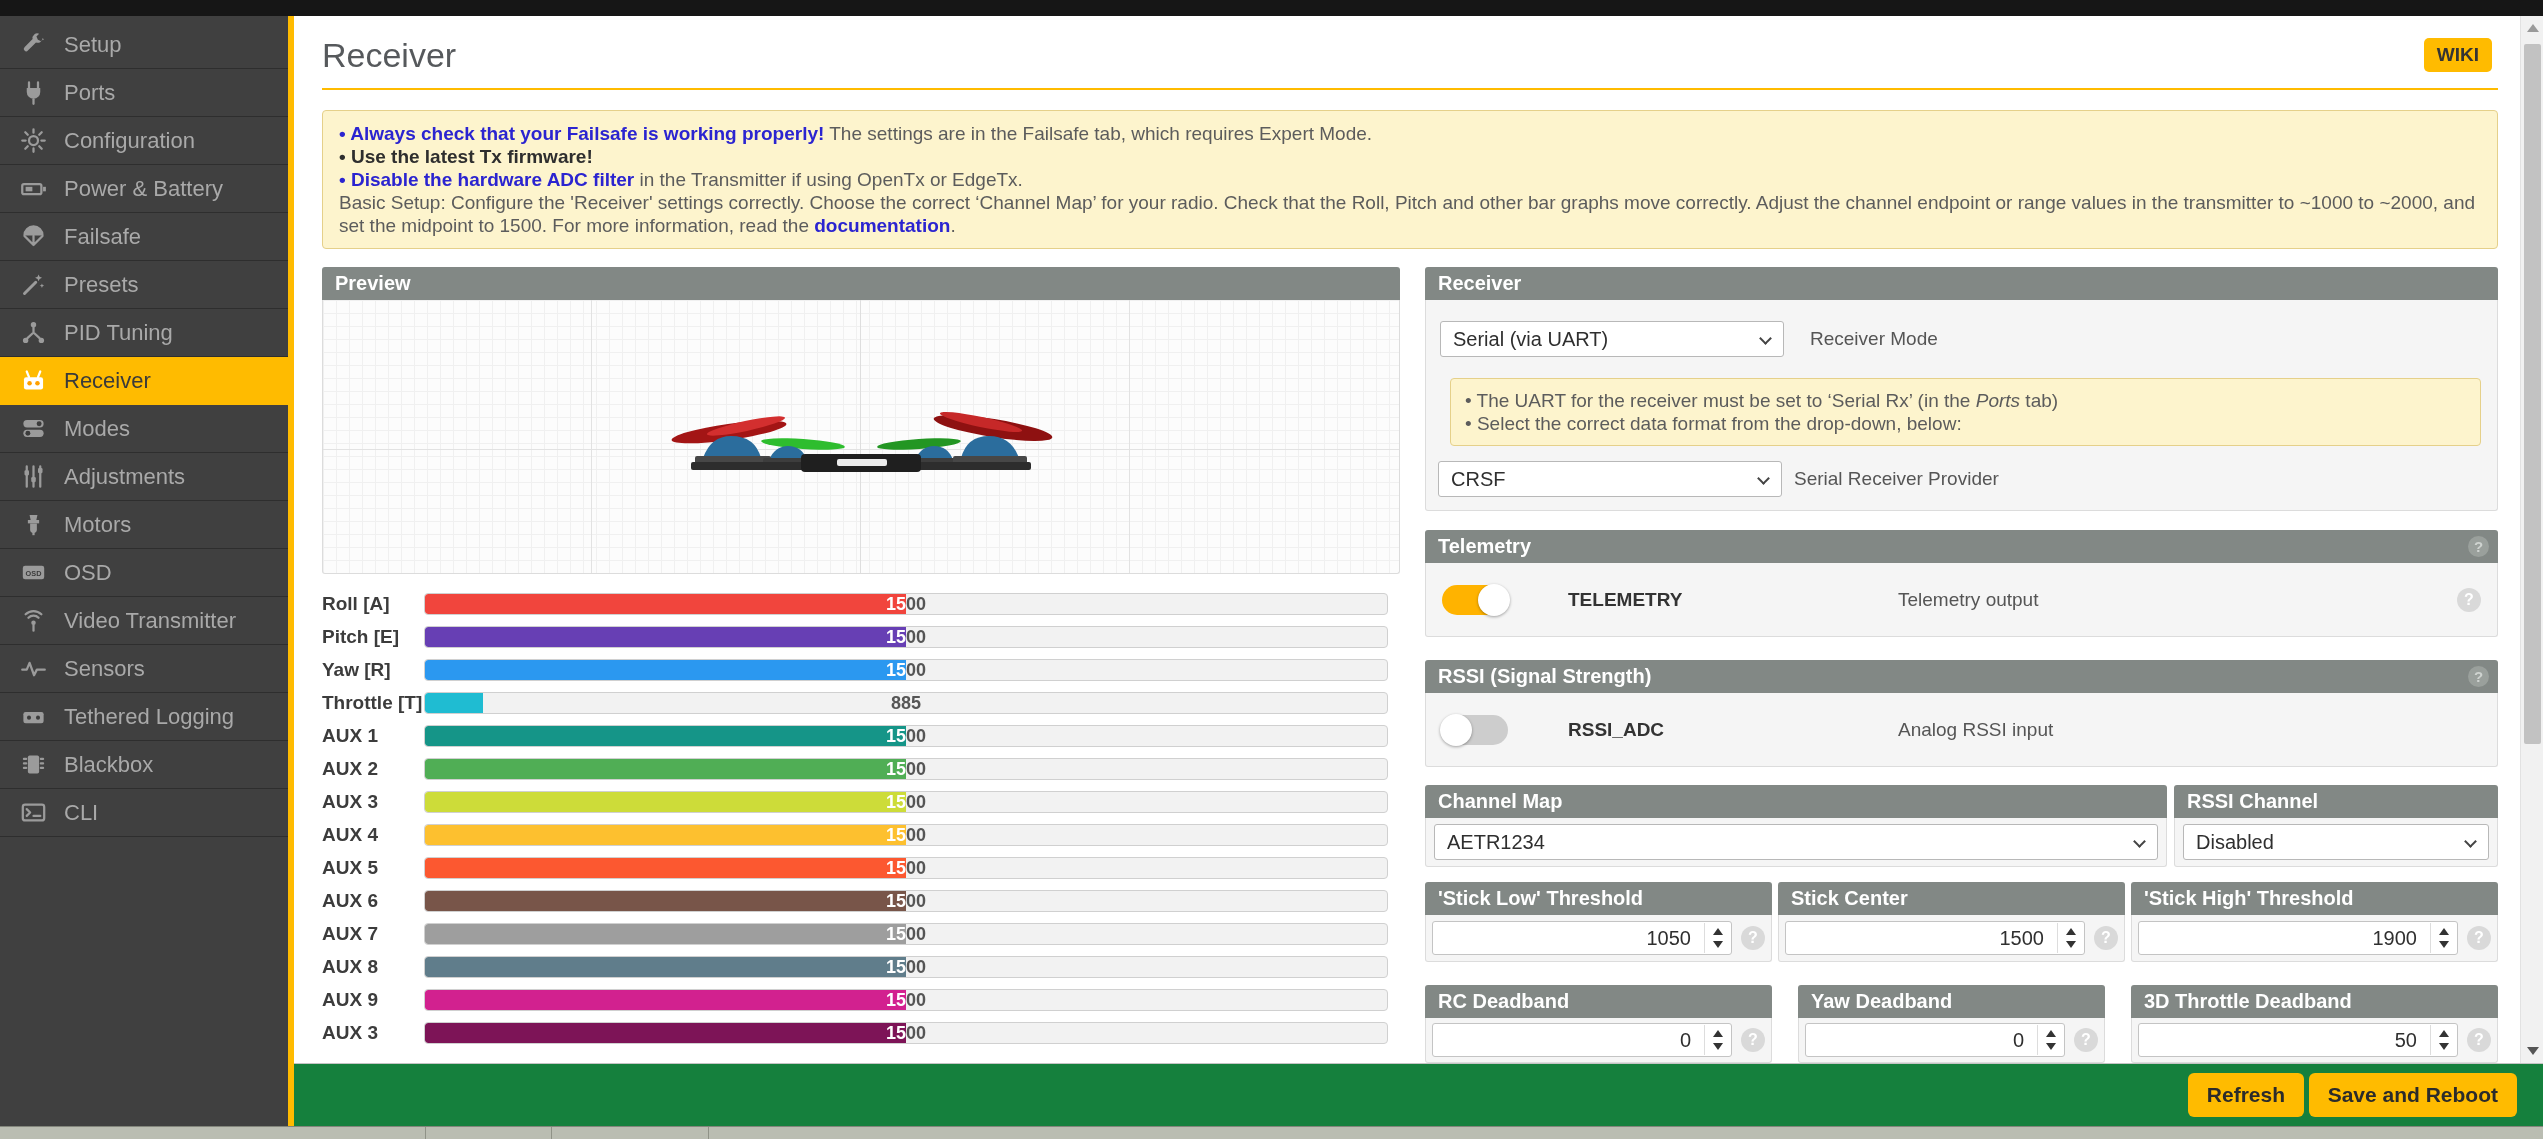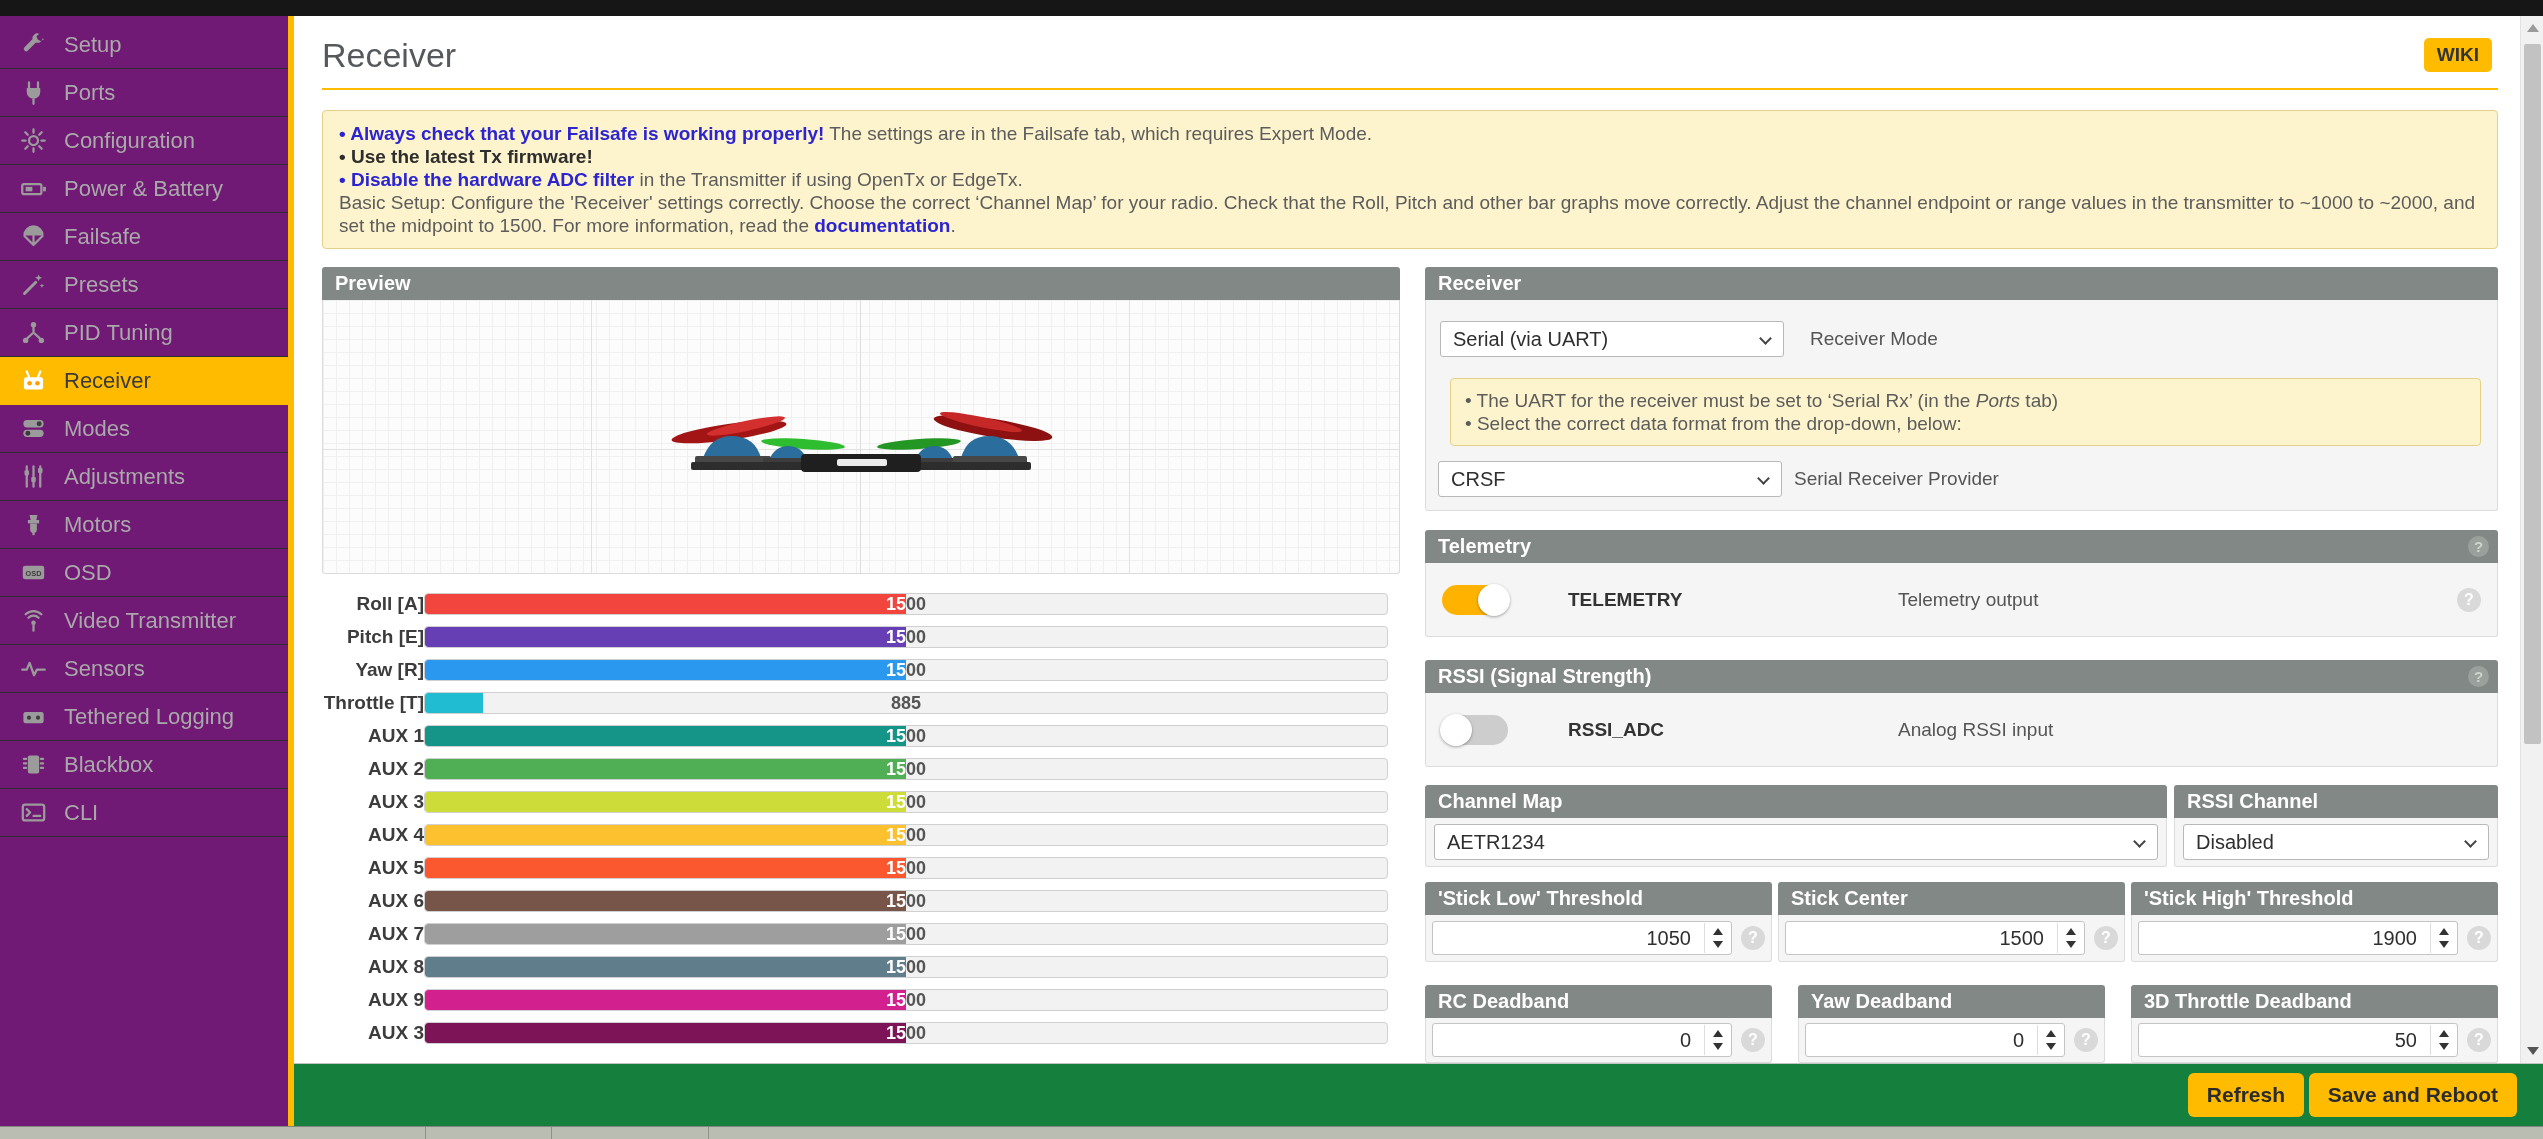--- a/index.html
+++ b/index.html
@@ -3,21 +3,21 @@
 <meta charset="utf-8">
 <style>
   * { margin:0; padding:0; box-sizing:border-box; }
   html,body { width:2543px; height:1139px; }
   body { position:relative; overflow:hidden; background:#fff;
          font-family:"Liberation Sans","DejaVu Sans",sans-serif; color:#444; }
 
   .topbar { position:absolute; left:0; top:0; width:2543px; height:16px; background:#161616; }
 
   
-  .sidebar { position:absolute; left:0; top:16px; width:288px; height:1110px; background:#701a75; padding-top:5px; }
+  .sidebar { position:absolute; left:0; top:16px; width:288px; height:1110px; background:#404040; padding-top:5px; }
   .accent-strip { position:absolute; left:288px; top:16px; width:6px; height:1110px; background:#ffbb00; }
   .side-item { height:48px; border-bottom:1px solid #2e2e2e; display:flex; align-items:center;
                padding-left:20px; gap:17px; color:#a9a9a9; font-size:22px; cursor:pointer; }
   .side-item .sicon { width:27px; height:27px; display:inline-flex; }
   .side-item.active { background:#ffbb00; color:#3a3a3a; border-bottom-color:#ffbb00; }
 
   
   .content { position:absolute; left:294px; top:16px; width:2226px; height:1047px; background:#fff; }
   .page-title { position:absolute; left:28px; top:20px; font-size:34px; font-weight:300; color:#56595c; }
   .wiki-btn { position:absolute; right:28px; top:22px; height:34px; background:#ffbb00; border:none;
@@ -50,21 +50,21 @@
       linear-gradient(to right, transparent calc(75% - 1px), #e2e2e2 calc(75% - 1px), #e2e2e2 75%, transparent 75%),
       linear-gradient(to bottom, transparent calc(55% - 1px), #e2e2e2 calc(55% - 1px), #e2e2e2 55%, transparent 55%),
       repeating-linear-gradient(to right, #f0f0f0 0 1px, transparent 1px 13px),
       repeating-linear-gradient(to bottom, #f0f0f0 0 1px, transparent 1px 13px);
   }
   .drone { position:absolute; left:50%; top:96px; transform:translateX(-50%); }
 
   
   .channels { position:absolute; left:28px; top:577px; }
   .ch-row { display:flex; height:22px; margin-bottom:11px; }
-  .ch-label { width:102px; text-align:right; font-size:19px; font-weight:bold; color:#3c3c3c;
+  .ch-label { width:102px; font-size:19px; font-weight:bold; color:#3c3c3c;
               line-height:22px; flex:none; white-space:nowrap; }
   .ch-track { position:relative; width:964px; height:22px; background:#f2f2f2; border:1px solid #d0d0d0;
               border-radius:4px; overflow:hidden; }
   .ch-fill { position:absolute; left:0; top:0; bottom:0; overflow:hidden; border-radius:3px 0 0 3px; }
   .ch-val { position:absolute; left:0; top:0; width:962px; text-align:center; font-size:18px; font-weight:bold;
             line-height:21px; }
   .ch-val.dark { color:#555; }
   .ch-val.light { color:#fff; }
 
   

